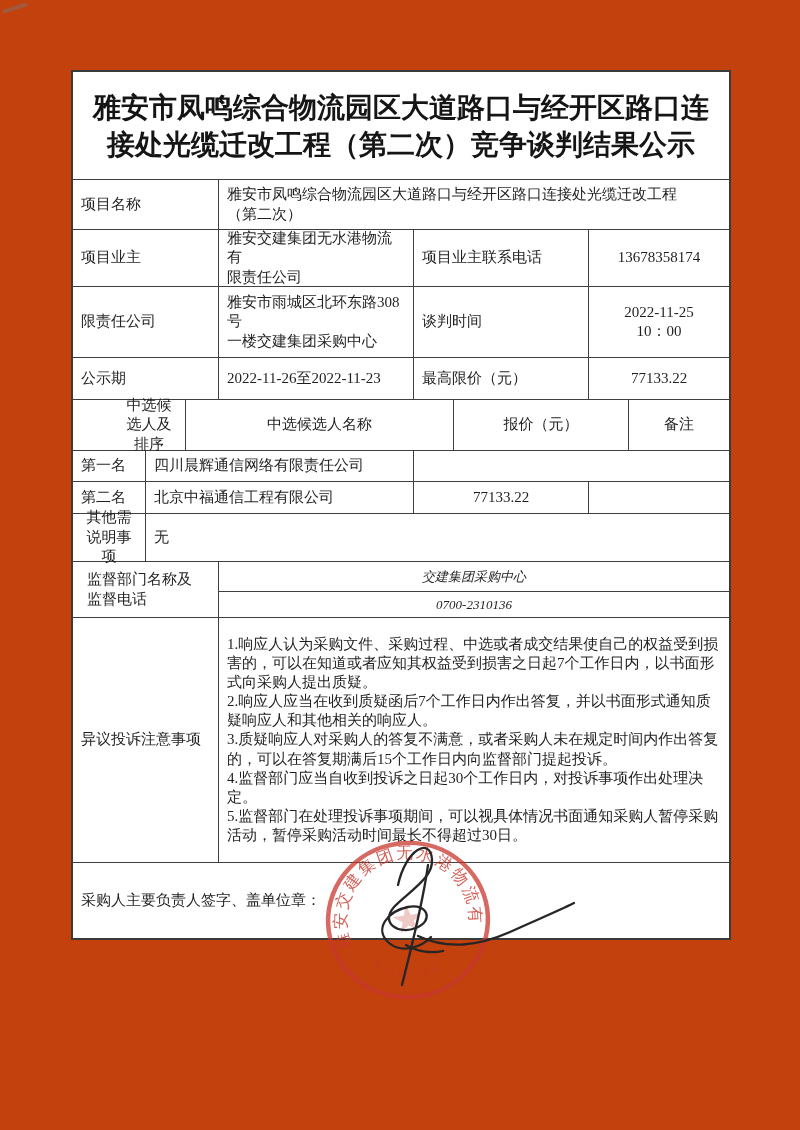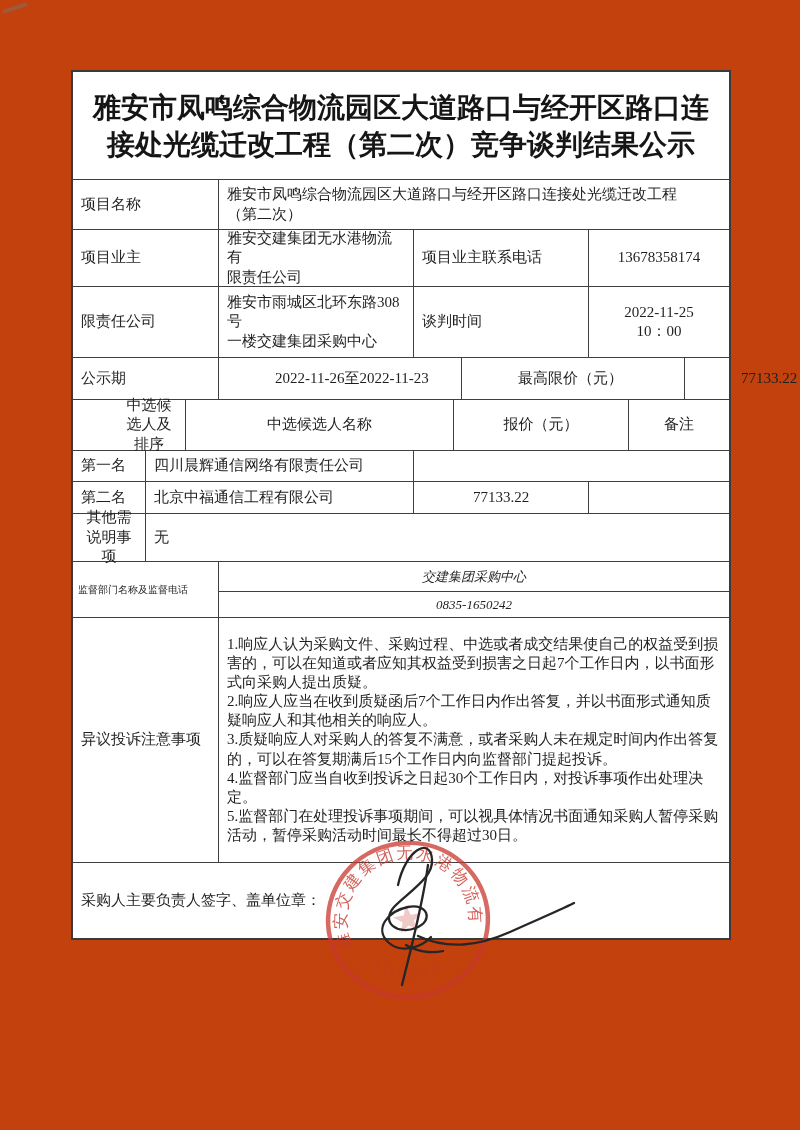--- a/index.html
+++ b/index.html
@@ -31,21 +31,21 @@
   .grow{flex:1;}
   .center{justify-content:center;text-align:center;}
   .prewrap{white-space:pre-line;}
   
   .r-title{height:108px;}
   .r-title .c{width:100%;justify-content:center;}
   .title-text{
     width:100%;text-align:center;font-family:"Liberation Sans","DejaVu Sans",sans-serif;
     font-weight:700;font-size:28px;line-height:37px;color:#151515;white-space:pre-line;
   }
-  .r1{height:50px;} .r2{height:57px;} .r3{height:71px;} .r4{height:42px;gap:48px;}
+  .r1{height:50px;} .r2{height:57px;} .r3{height:71px;} .r4{height:42px;}
   .r5{height:51px;padding-left:40px;} .r6{height:31px;} .r7{height:32px;} .r8{height:48px;}
   .r9{height:56px;} .r10{height:245px;} .r11{height:75px;}
   .col-stack{flex:1;display:flex;flex-direction:column;}
   .sub{height:30px;border-bottom:1px solid #3f3f3f;display:flex;align-items:center;justify-content:center;font-size:13px;box-sizing:border-box;font-style:italic;}
   .sub2{flex:1;border-bottom:none;}
   .notice{flex-direction:column;justify-content:center;align-items:flex-start;padding:6px 8px;}
   .notice p{margin:0;font-size:15px;line-height:1.27;text-align:left;}
   
   .seal-wrap{position:absolute;left:310px;top:833px;width:290px;height:175px;pointer-events:none;}
 </style>
@@ -113,24 +113,24 @@
       <div class="c w-c center">77133.22</div>
       <div class="c grow center"></div>
     </div>
 
     <div class="row r8">
       <div class="c w-n center">其他需说明事项</div>
       <div class="c grow">无</div>
     </div>
 
     <div class="row r9">
-      <div class="c w-a" style="font-size:10px;padding:3px 5px;">监督部门名称及监督电话</div>
+      <div class="c w-a" style="font-size:15px;padding:3px 14px;">监督部门名称及监督电话</div>
       <div class="col-stack">
         <div class="sub">交建集团采购中心</div>
-        <div class="sub sub2">0835-1650242</div>
+        <div class="sub sub2">0700-2310136</div>
       </div>
     </div>
 
     <div class="row r10">
       <div class="c w-a">异议投诉注意事项</div>
       <div class="c grow notice">
         <p>1.响应人认为采购文件、采购过程、中选或者成交结果使自己的权益受到损害的，可以在知道或者应知其权益受到损害之日起7个工作日内，以书面形式向采购人提出质疑。</p>
         <p>2.响应人应当在收到质疑函后7个工作日内作出答复，并以书面形式通知质疑响应人和其他相关的响应人。</p>
         <p>3.质疑响应人对采购人的答复不满意，或者采购人未在规定时间内作出答复的，可以在答复期满后15个工作日内向监督部门提起投诉。</p>
         <p>4.监督部门应当自收到投诉之日起30个工作日内，对投诉事项作出处理决定。</p>

